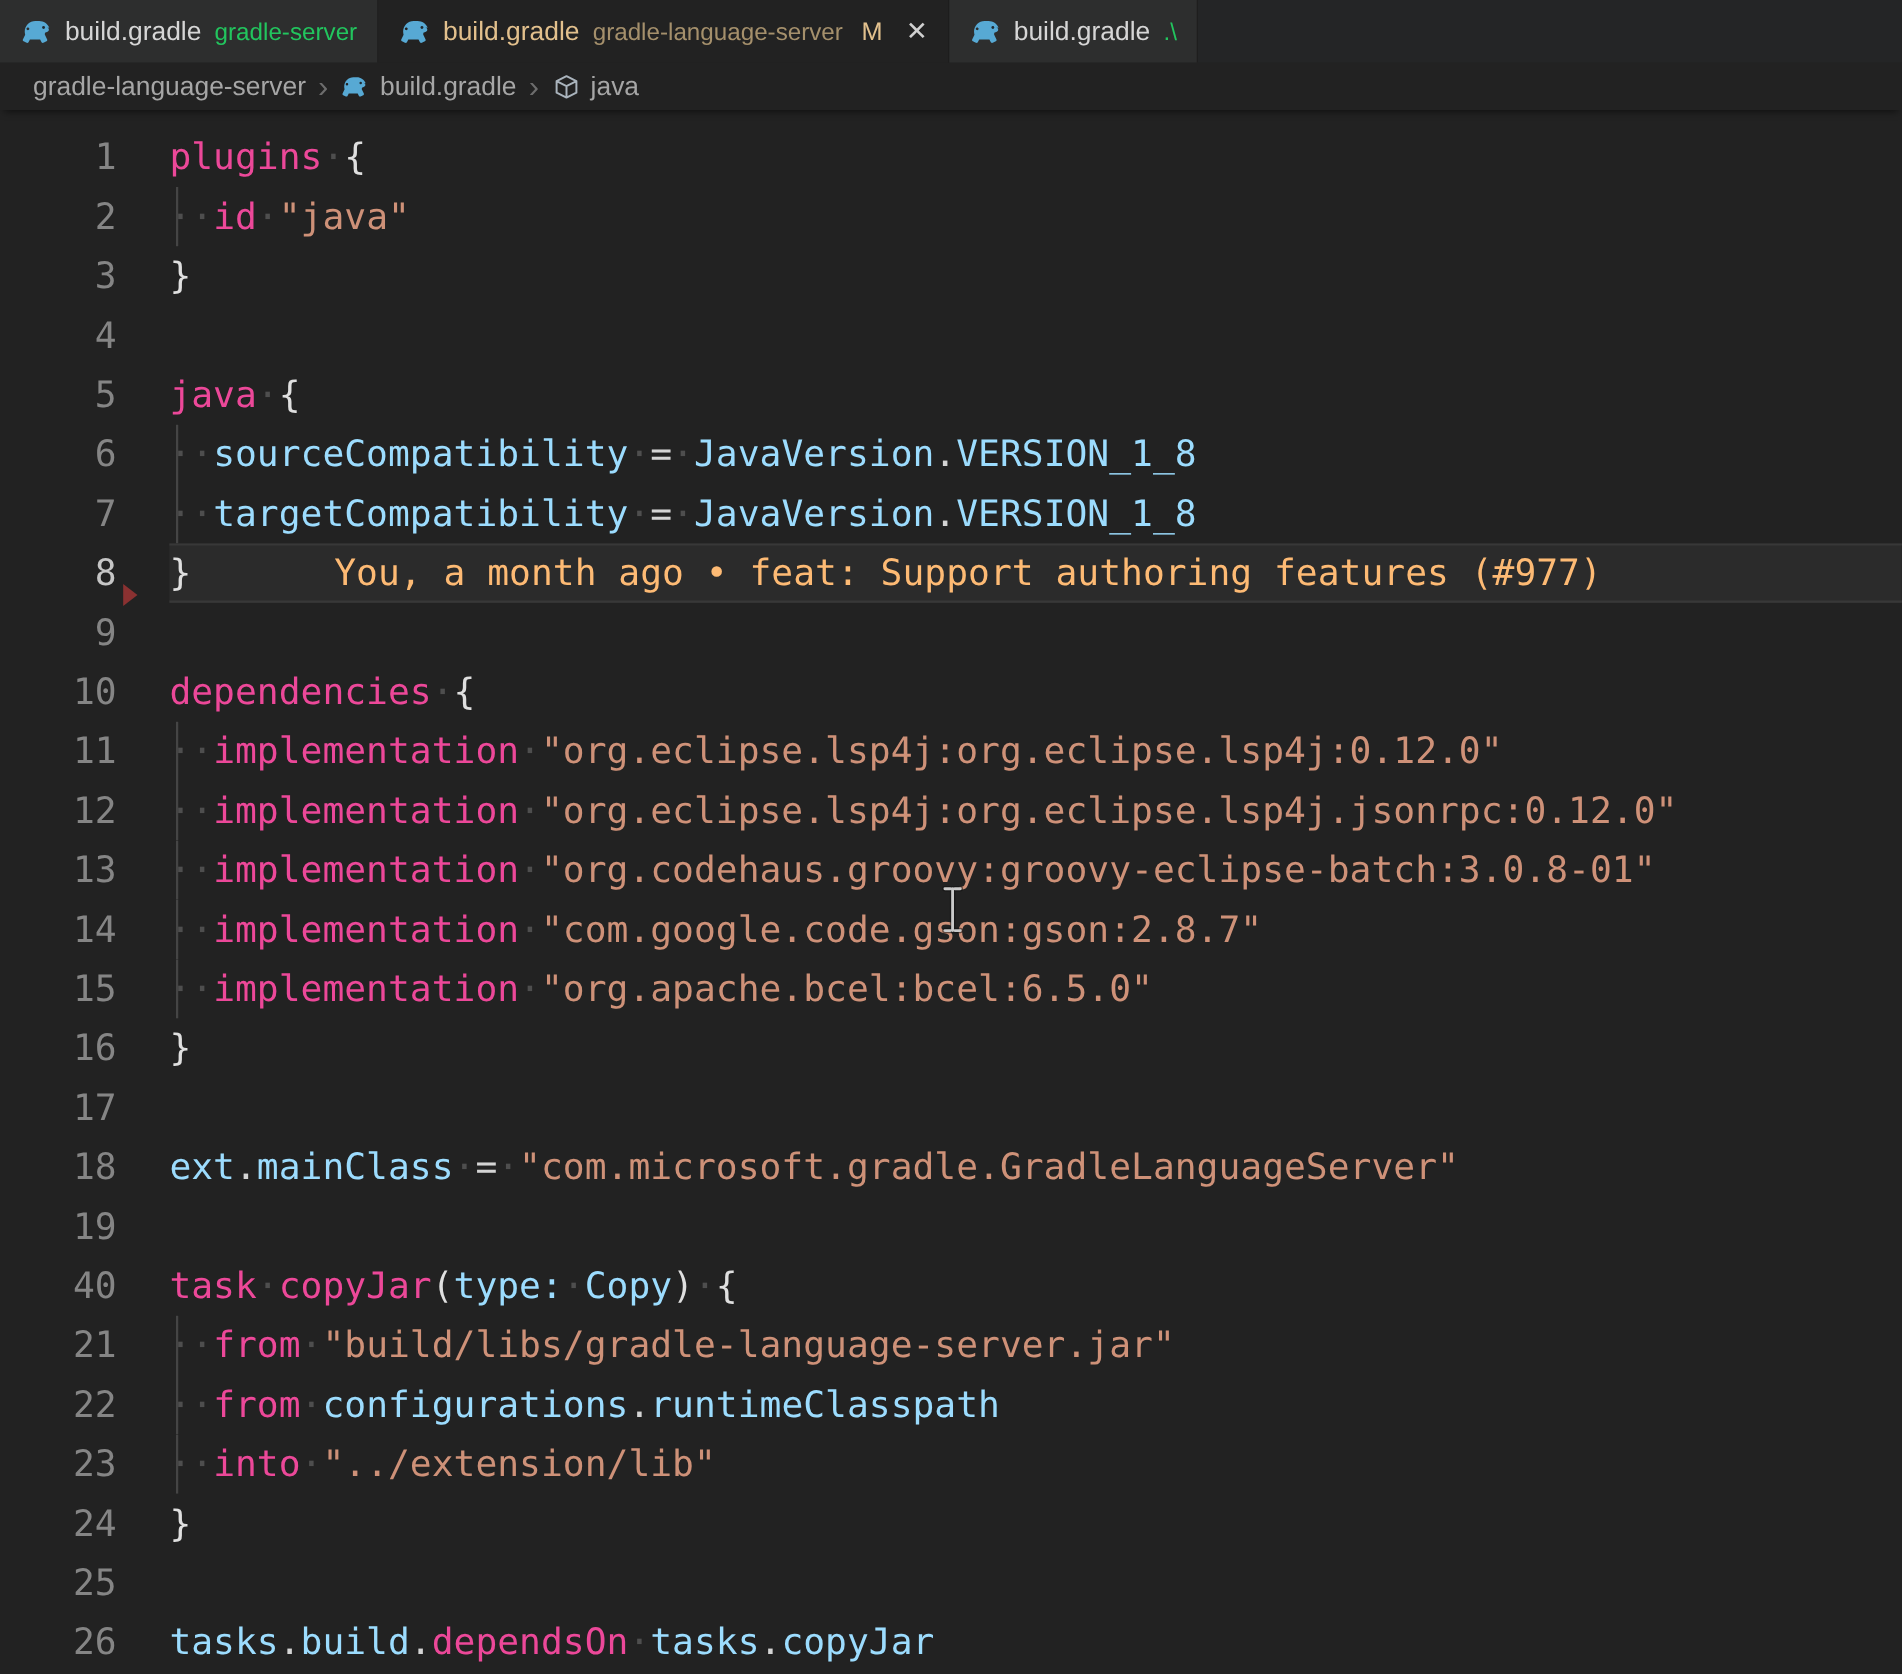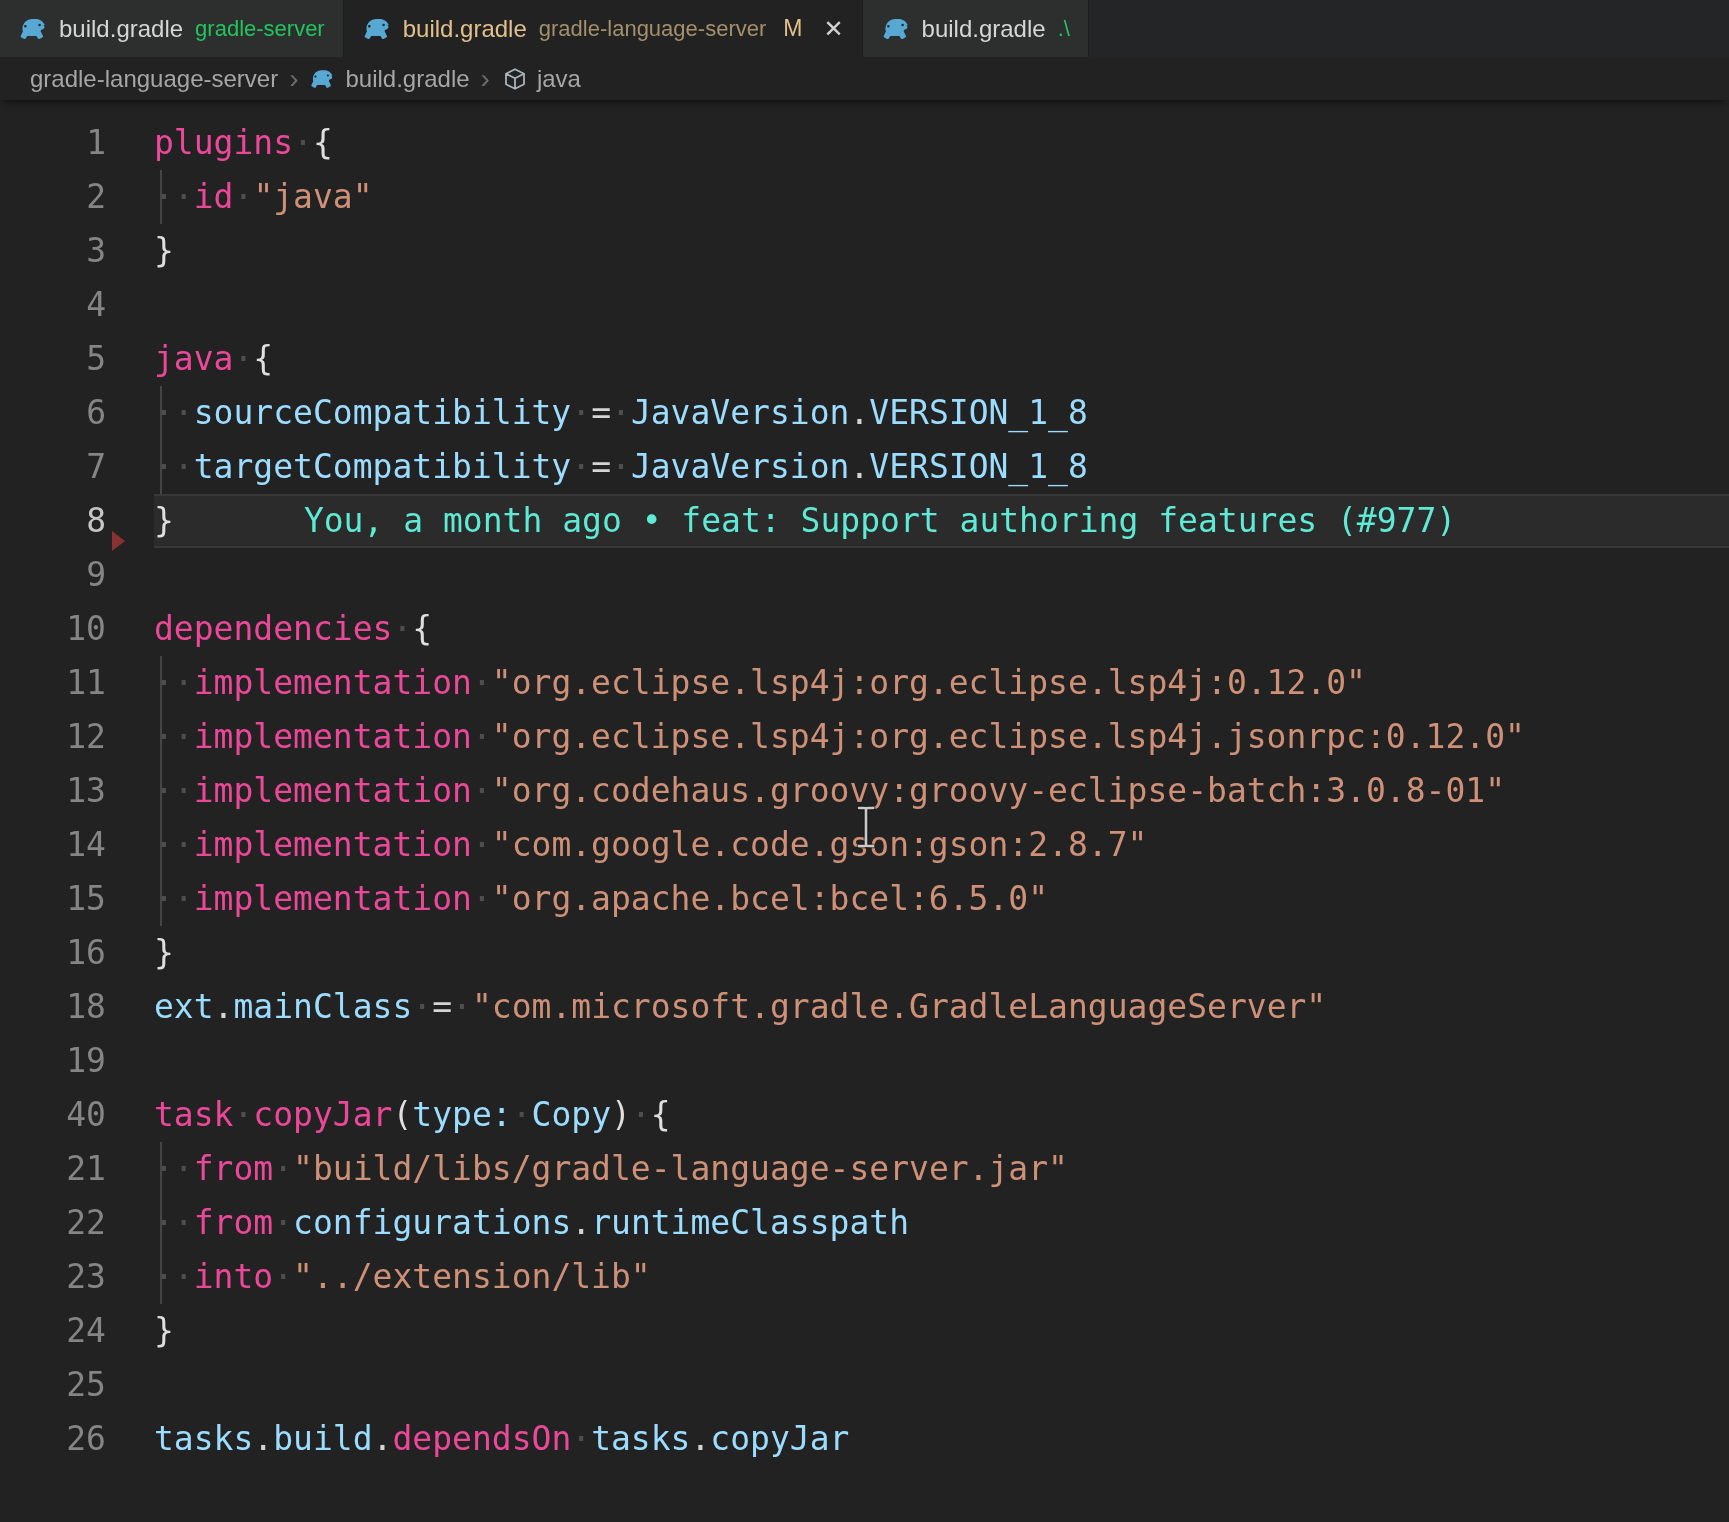--- a/index.html
+++ b/index.html
@@ -73,21 +73,21 @@
   .row.active .code {
     background:rgba(255,255,255,0.045);
     box-shadow: inset 0 2px 0 #383838, inset 0 -2px 0 #383838;
   }
   .tok-kw { color:#ec4899; }
   .tok-str { color:#ce9178; }
   .tok-var { color:#9cdcfe; }
   .tok-op  { color:#d4d4d4; }
   .tok-br  { color:#dfdfdf; }
   .tok-ws  { color:#4e4e4e; }
-  .blame { color:#5eead4; margin-left:130px; }
+  .blame { color:#fdba74; margin-left:130px; }
 
   
   .fold-marker {
     position:absolute; left:112px; top:531px;
     width:0; height:0;
     border-top:10px solid transparent;
     border-bottom:10px solid transparent;
     border-left:13px solid #8a3131;
     z-index:5;
   }
@@ -203,20 +203,24 @@
       <span class="ln">14</span>
       <span class="code"><span class="tok-ws">··</span><span class="tok-kw">implementation</span><span class="tok-ws">·</span><span class="tok-str">"com.google.code.gson:gson:2.8.7"</span></span>
     </div>
     <div class="row indented">
       <span class="ln">15</span>
       <span class="code"><span class="tok-ws">··</span><span class="tok-kw">implementation</span><span class="tok-ws">·</span><span class="tok-str">"org.apache.bcel:bcel:6.5.0"</span></span>
     </div>
     <div class="row">
       <span class="ln">16</span>
       <span class="code"><span class="tok-br">}</span></span>
+    </div>
+    <div class="row">
+      <span class="ln">17</span>
+      <span class="code"></span>
     </div>
     <div class="row">
       <span class="ln">18</span>
       <span class="code"><span class="tok-var">ext</span><span class="tok-op">.</span><span class="tok-var">mainClass</span><span class="tok-ws">·</span><span class="tok-op">=</span><span class="tok-ws">·</span><span class="tok-str">"com.microsoft.gradle.GradleLanguageServer"</span></span>
     </div>
     <div class="row">
       <span class="ln">19</span>
       <span class="code"></span>
     </div>
     <div class="row">

